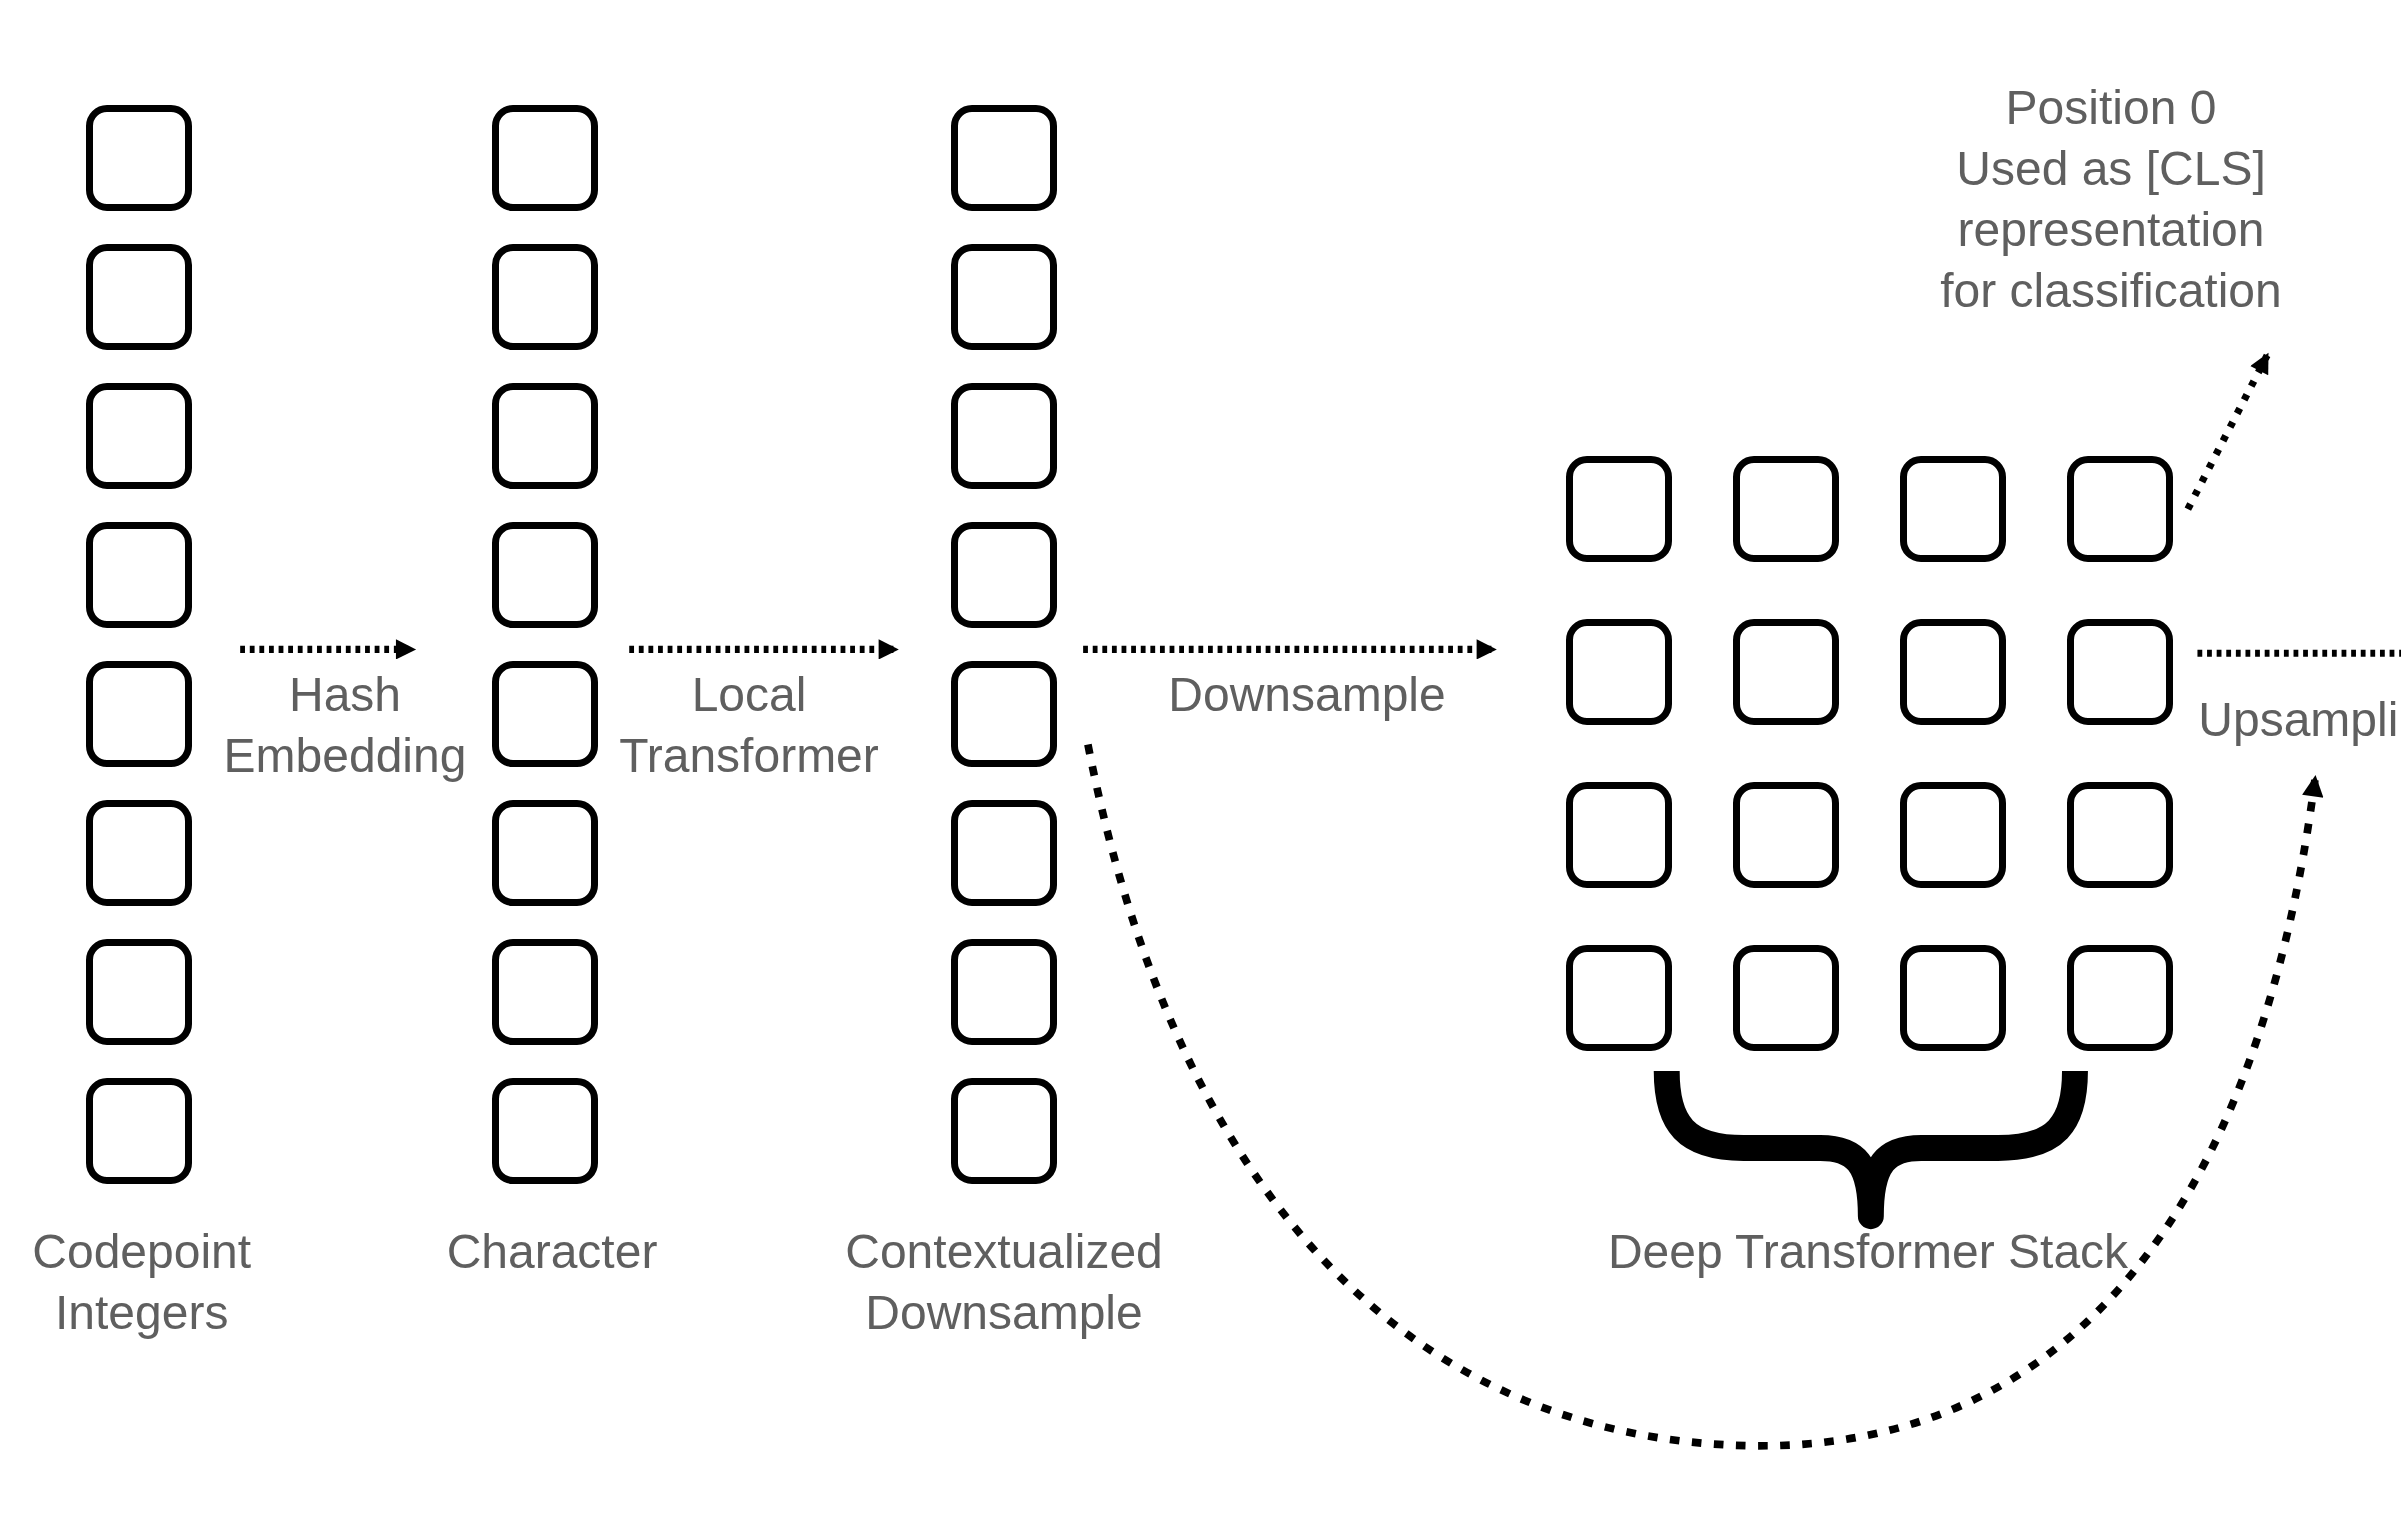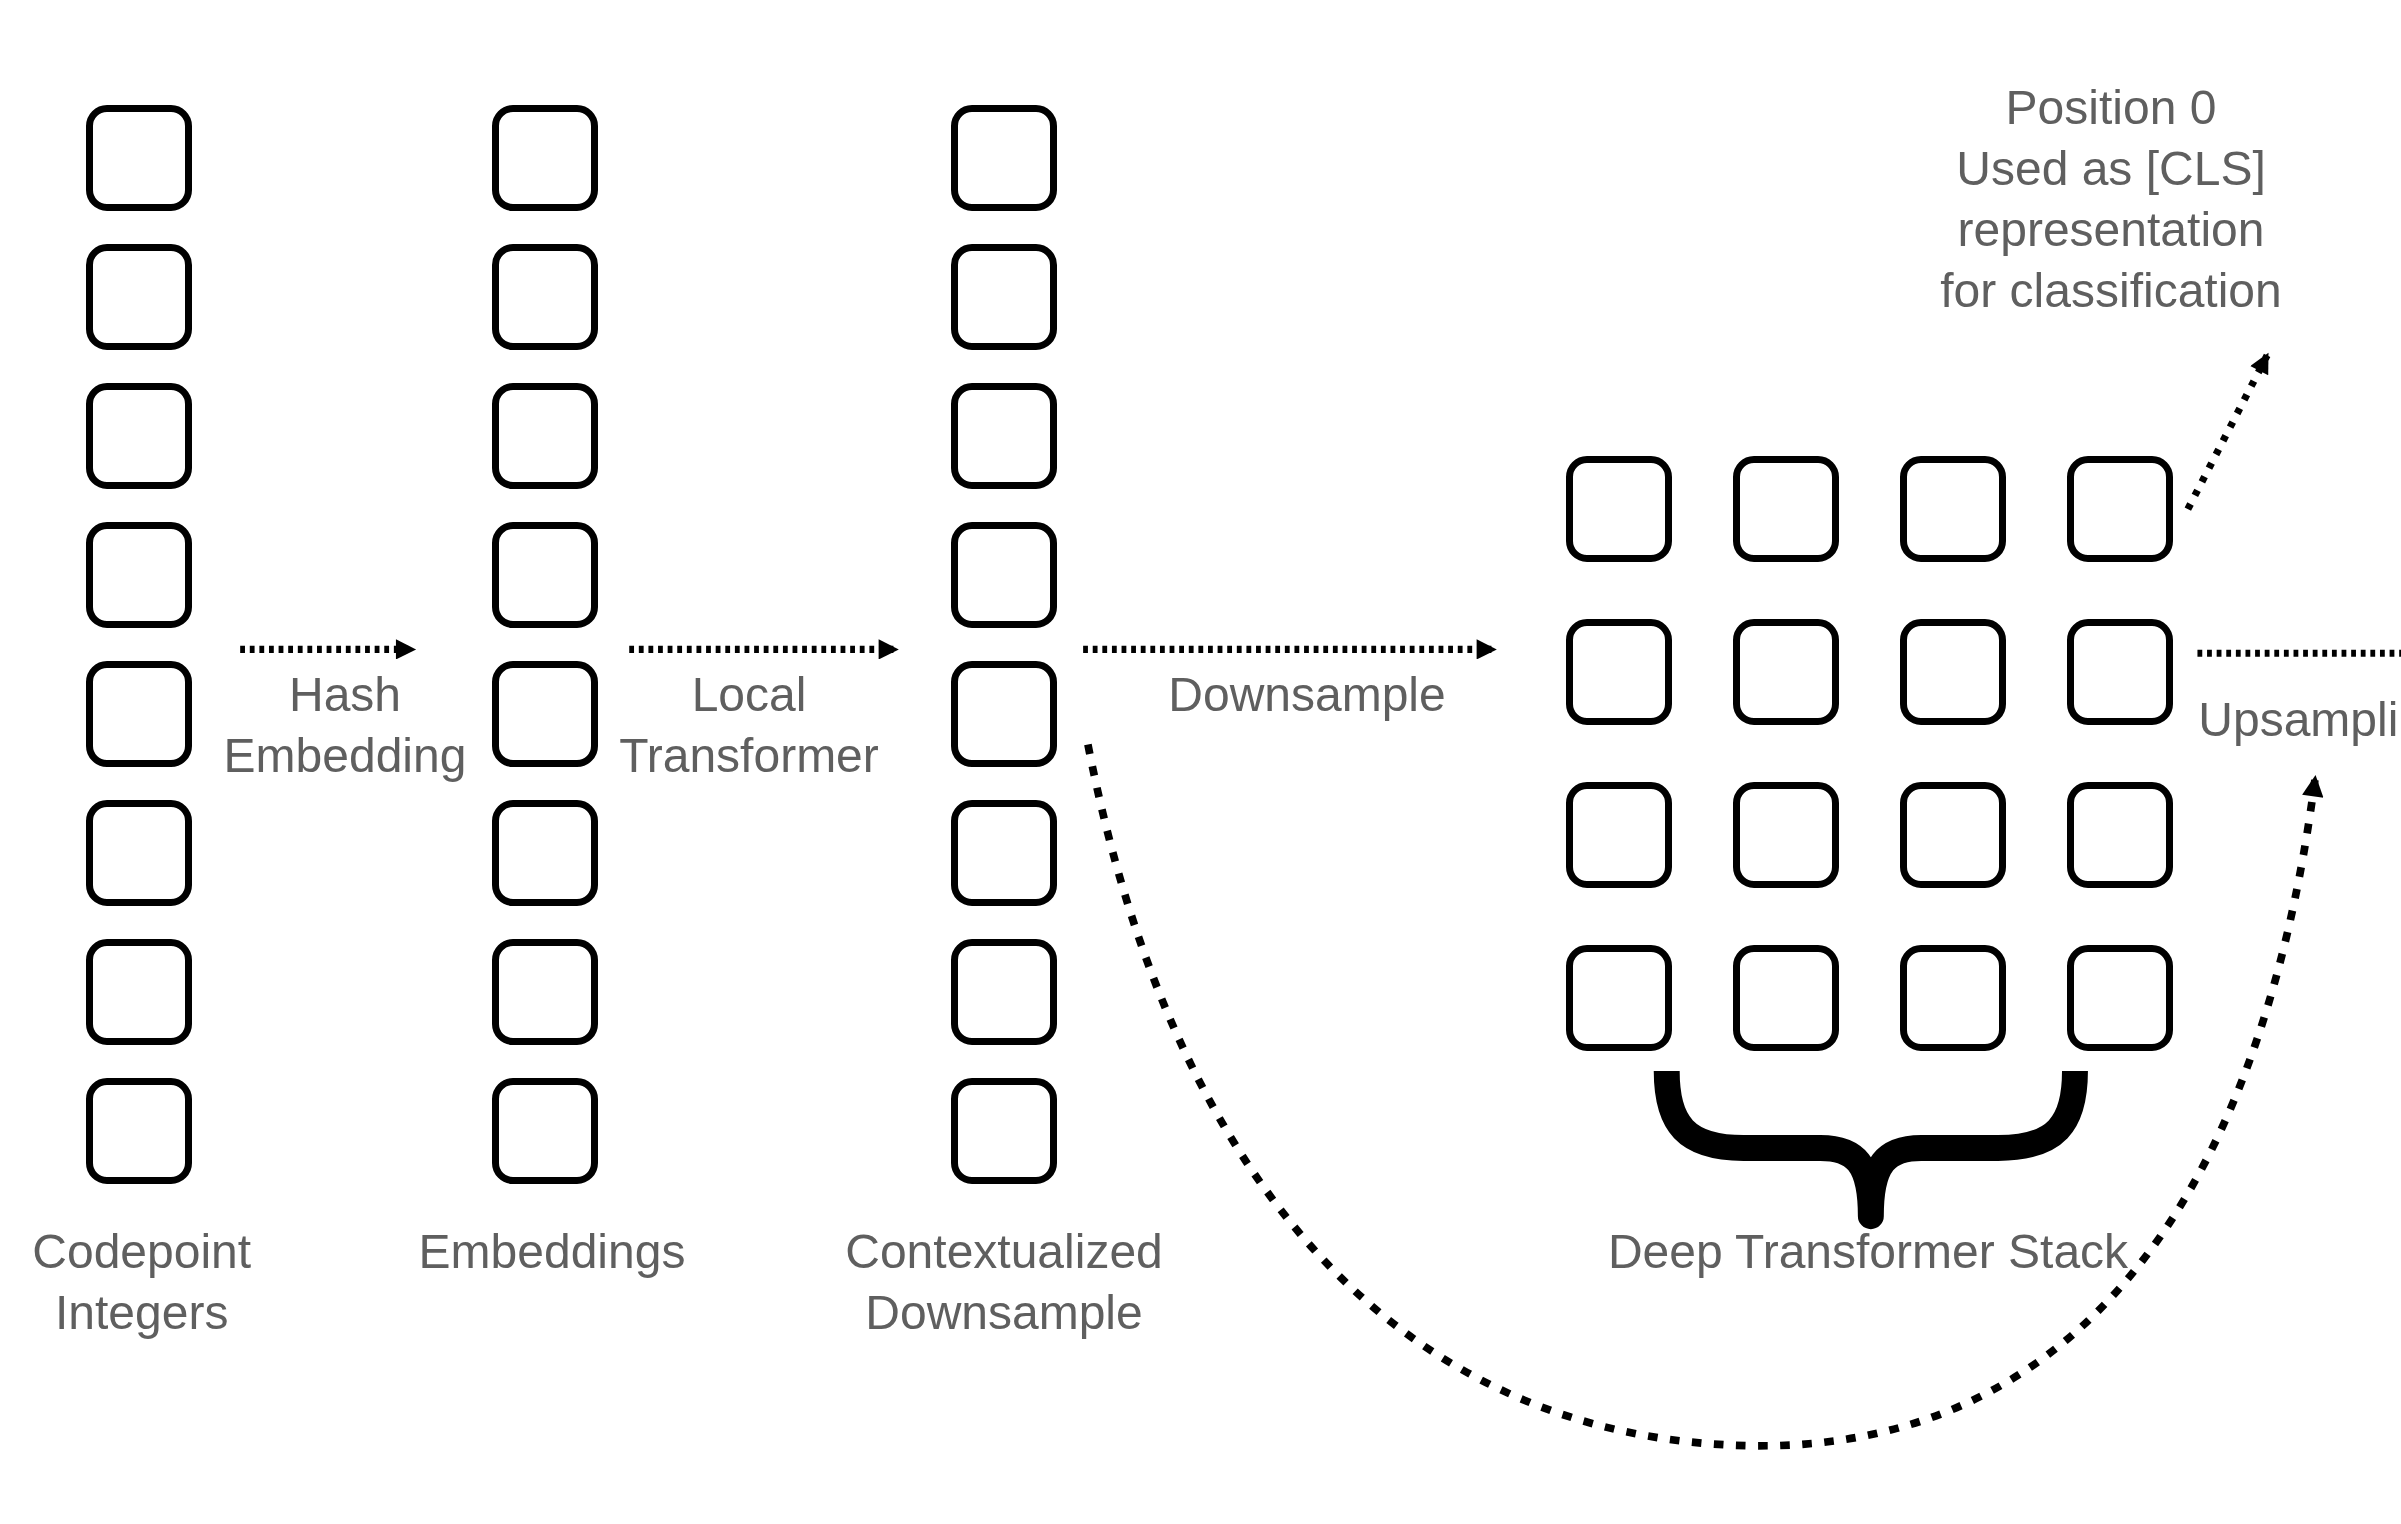--- a/index.html
+++ b/index.html
@@ -143,21 +143,21 @@
   </div>
 
   <div class="lbl" style="left:2109px;top:689px;width:432px">Upsampling</div>
 
   <div class="lbl" style="left:7.2px;top:1221px;width:269px">
     <div class="ln">Codepoint</div>
     <div class="ln">Integers</div>
   </div>
 
   <div class="lbl" style="left:360px;top:1221px;width:384px">
-    <div class="ln">Embeddings</div>
+    <div class="ln">Character</div>
   </div>
 
   <div class="lbl" style="left:812px;top:1221px;width:384px">
     <div class="ln">Contextualized</div>
     <div class="ln">Downsample</div>
   </div>
 
   <div class="lbl" style="left:1532px;top:1221px;width:672px">Deep Transformer Stack</div>
 
   <div class="lbl" style="left:2377px;top:1221px;width:480px">

